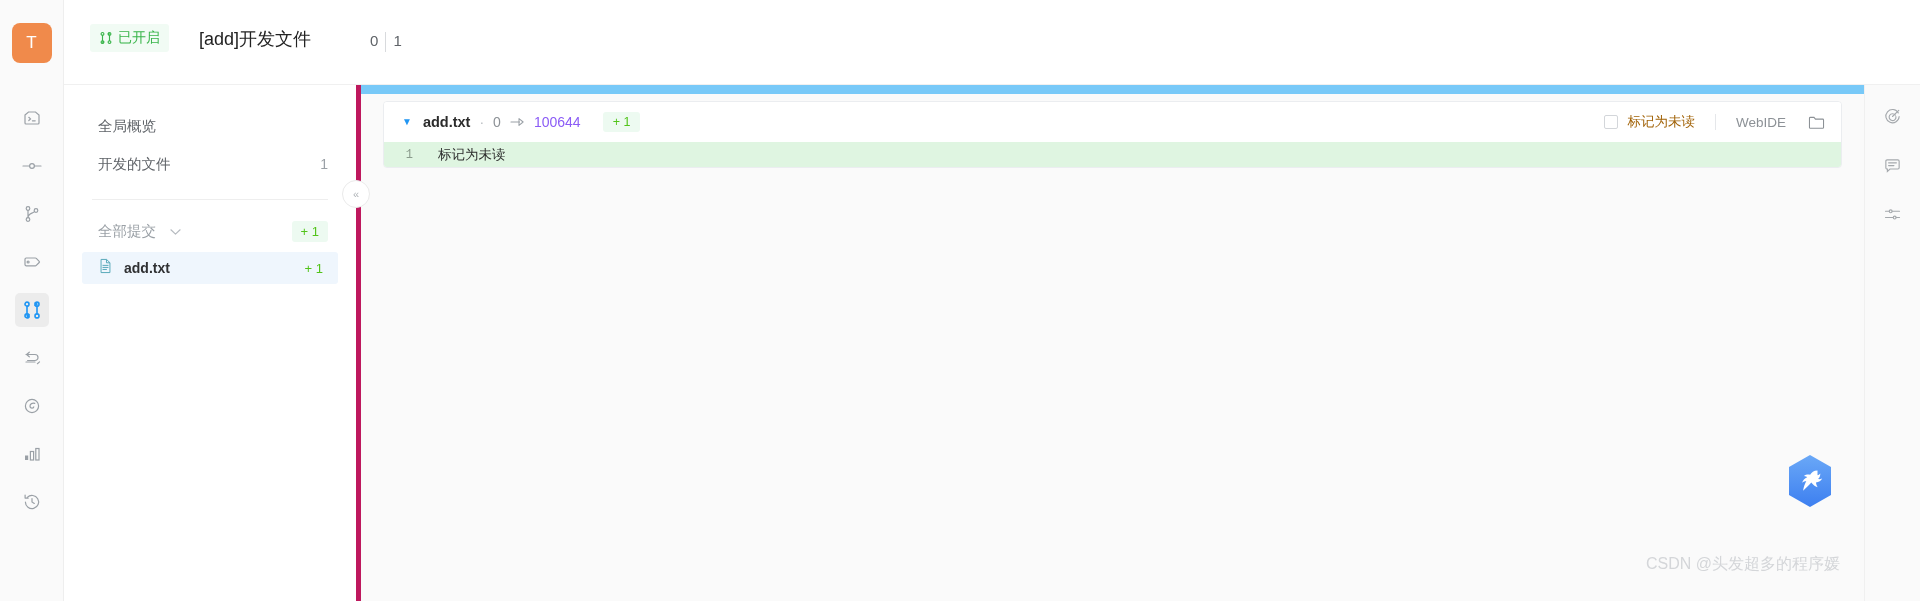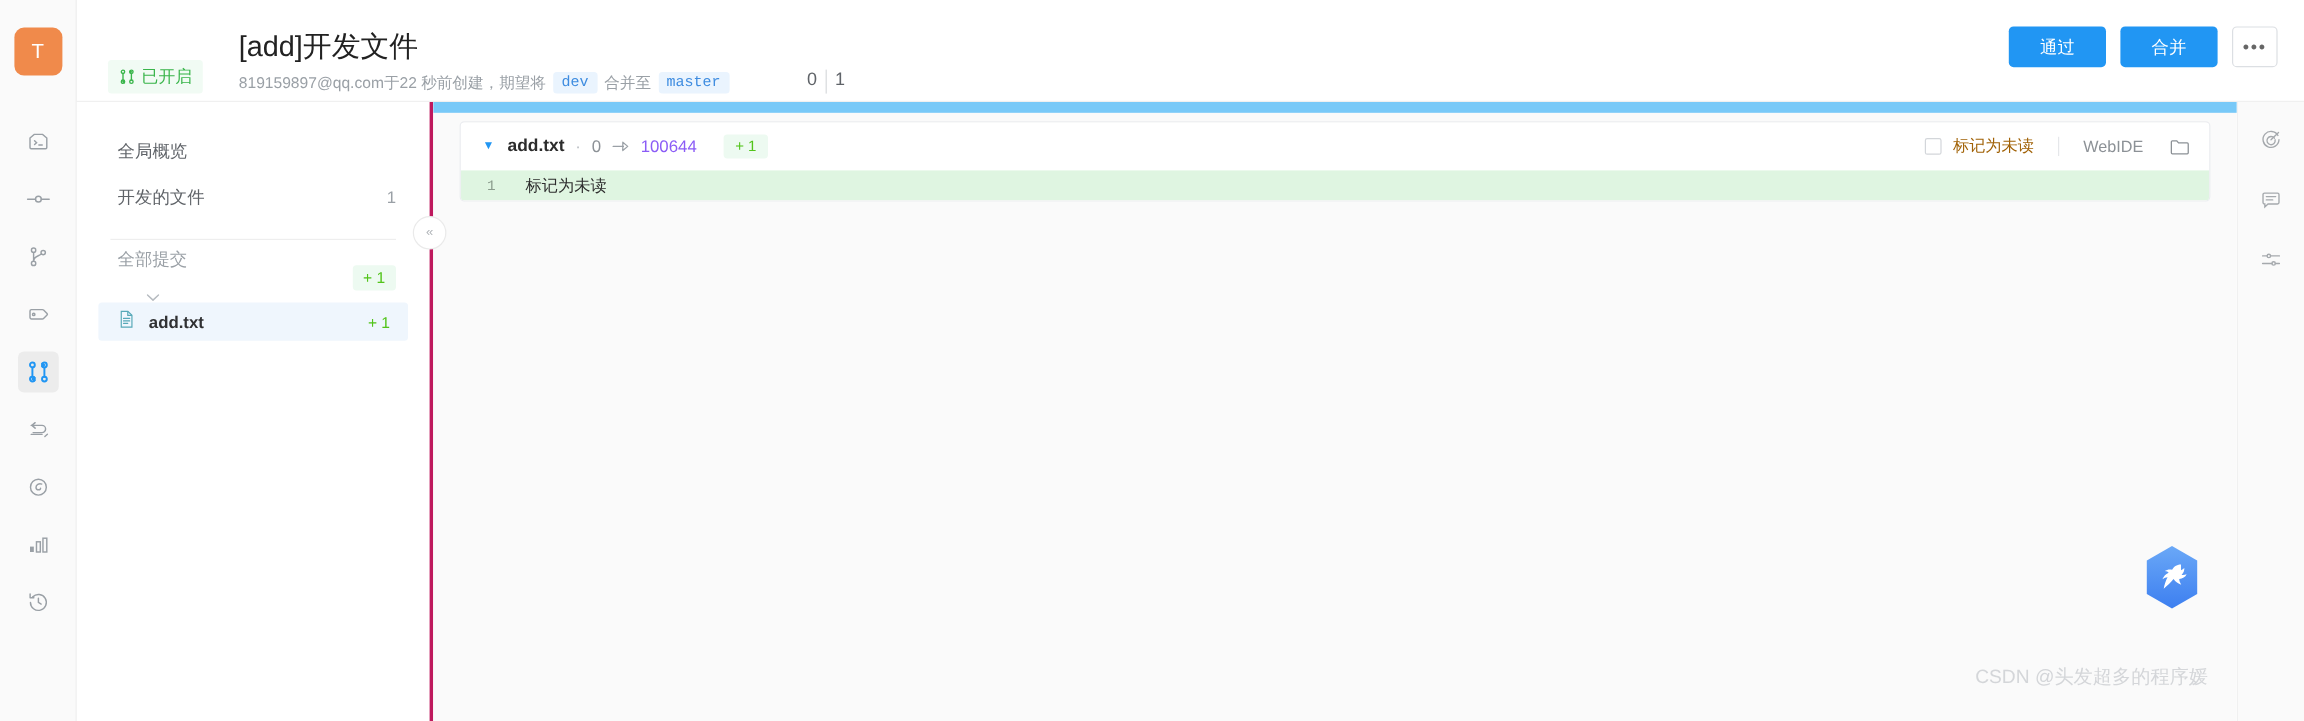--- a/index.html
+++ b/index.html
@@ -38,22 +38,22 @@
   .status-badge {
     display: inline-flex; align-items: center; gap: 5px;
     background: #f1fbf4; color: #39b54a;
     border-radius: 3px; padding: 5px 9px;
     font-size: 14px; white-space: nowrap;
     margin-top: 6px;
   }
   .status-badge svg { display: block; }
   .title-block { margin-left: 30px; padding-top: 1px; }
   .pr-title {
-    font-size: 24px; font-weight: 400; color: #222;
-    line-height: 26px; white-space: nowrap; margin-top: 12px;
+    font-size: 18px; font-weight: 400; color: #222;
+    line-height: 26px; white-space: nowrap;
   }
   .pr-sub {
     margin-top: 7px;
     font-size: 13px; color: #9aa0a6;
     display: flex; align-items: center; gap: 0px; white-space: nowrap;
   }
   .pr-sub .txt { color: #9aa0a6; }
   .branch-chip {
     display: inline-block;
     background: #eaf4fe; color: #3e8ce0;
@@ -100,35 +100,35 @@
     width: 34px; height: 34px; margin-bottom: 14px;
     display: flex; align-items: center; justify-content: center;
     border-radius: 5px; cursor: pointer; color: #9aa0a6;
   }
   .rail-item.active { background: #ececec; color: #2196f3; }
   .rail-item svg { display: block; }
 
   
   .sidenav {
     width: 297px; flex: 0 0 297px;
-    background: #ffffff; border-right: 3px solid #be185d;
+    background: #ffffff; border-right: 5px solid #be185d;
     padding-top: 22px; position: relative;
   }
   .nav-link {
     height: 38px; display: flex; align-items: center;
     padding: 0 28px 0 34px; font-size: 14.5px; color: #5f6368;
     cursor: pointer; justify-content: space-between;
   }
   .nav-link .count { color: #9aa0a6; font-size: 14px; }
   .nav-divider { height: 1px; background: #eeeeee; margin: 16px 28px 0 28px; }
   .group-head {
     height: 42px; display: flex; align-items: center; justify-content: space-between;
     padding: 0 28px 0 34px; margin-top: 10px; cursor: pointer;
   }
-  .group-head .left { display: flex; align-items: center; gap: 14px; font-size: 14.5px; color: #9aa0a6; flex-direction: column; }
+  .group-head .left { display: flex; align-items: center; gap: 14px; font-size: 14.5px; color: #9aa0a6; }
   .pill-add {
     background: #edfaf1; color: #52c41a; font-size: 13px;
     border-radius: 3px; padding: 3px 9px;
   }
   .file-item {
     height: 32px; margin: 0 18px 0 18px;
     display: flex; align-items: center; justify-content: space-between;
     padding: 0 15px 0 16px; border-radius: 3px; cursor: pointer;
   }
   .file-item.selected { background: #eff6fd; }
@@ -242,41 +242,30 @@
             <path d="M4 4.9v6.2M12 11.1V4.9" stroke-linecap="round"></path>
             <path d="M10.3 2.2L12 3.3l-1.7 1.1" fill="none"></path>
             <path d="M5.7 13.8L4 12.7l1.7-1.1" fill="none"></path>
           </svg>
         </span>
         <span>已开启</span>
       </div>
 
       <div class="title-block">
         <div class="pr-title">[add]开发文件</div>
-        <div class="pr-sub">
-          <span class="txt">819159897@qq.com于22 秒前创建，期望将</span>
-          <span class="branch-chip">dev</span>
-          <span class="txt">合并至</span>
-          <span class="branch-chip">master</span>
-        </div>
       </div>
 
       <div class="counts">
         <span class="num">0</span>
         <span class="sep"></span>
         <span class="num">1</span>
       </div>
 
     </div>
 
-    <div class="header-actions">
-      <button class="btn-primary">通过</button>
-      <button class="btn-primary">合并</button>
-      <button class="btn-more">•••</button>
-    </div>
   </div>
 
   <div class="body-row">
 
     <div class="rail">
 
       <div class="rail-item">
         <span>
           <svg width="20" height="20" viewBox="0 0 20 20" fill="none" stroke="currentColor" stroke-width="1.2">
             <path d="M3 7l3.5-3h7L17 7v8a1 1 0 0 1-1 1H4a1 1 0 0 1-1-1V7z"></path>

